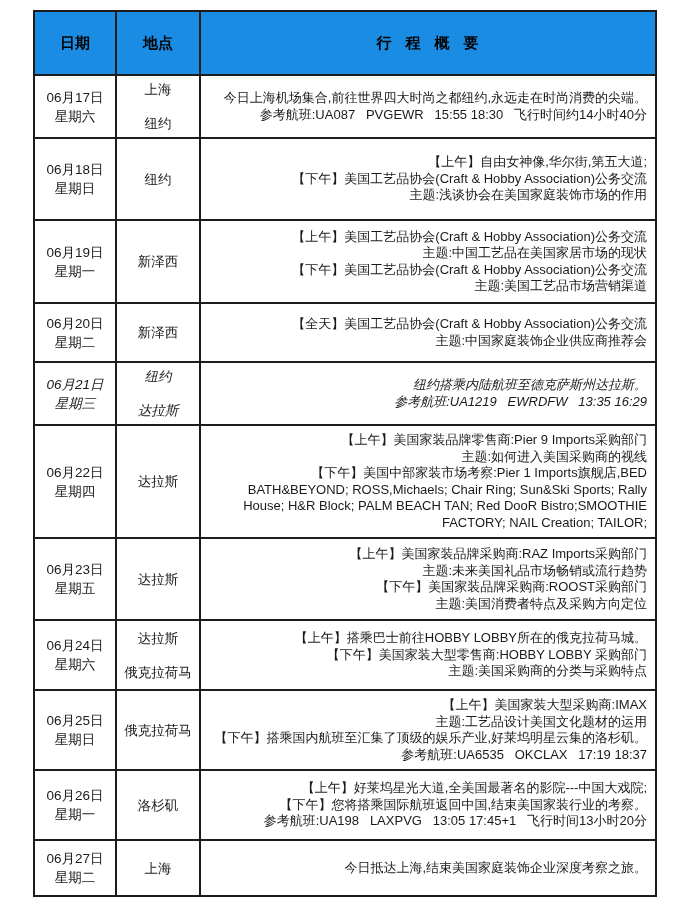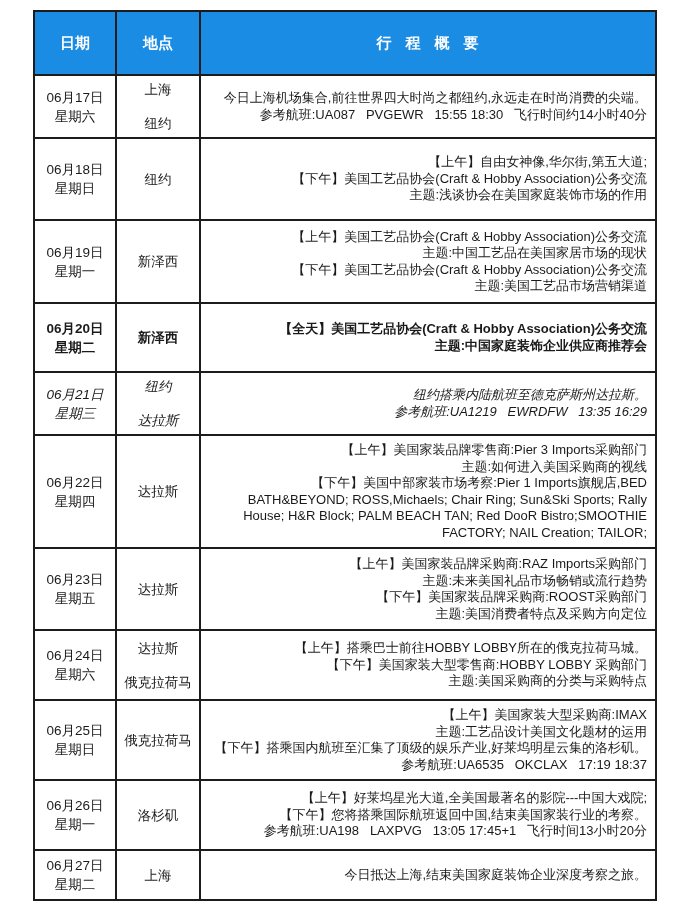--- a/index.html
+++ b/index.html
@@ -28,38 +28,38 @@
     box-sizing: border-box;
     vertical-align: middle;
   }
   col.c-date { width: 82px; }
   col.c-loc  { width: 84px; }
   col.c-desc { width: 456px; }
 
   thead tr { height: 64px; }
   thead th {
     background: #1b8ce3;
-    color: #ffffff;
+    color: #000000;
     font-size: 15px;
     font-weight: bold;
     text-align: center;
   }
   th.col-desc { letter-spacing: 14px; padding-left: 14px; margin-left: 44px; }
 
   tbody tr:nth-child(1)  { height: 58px; }
   tbody tr:nth-child(2)  { height: 82px; }
   tbody tr:nth-child(3)  { height: 83px; }
-  tbody tr:nth-child(4)  { height: 69px; font-weight: bold; }
+  tbody tr:nth-child(4)  { height: 59px; }
   tbody tr:nth-child(5)  { height: 63px; font-style: italic; }
   tbody tr:nth-child(6)  { height: 103px; }
   tbody tr:nth-child(7)  { height: 82px; }
   tbody tr:nth-child(8)  { height: 70px; }
   tbody tr:nth-child(9)  { height: 80px; }
   tbody tr:nth-child(10) { height: 70px; }
-  tbody tr:nth-child(11) { height: 50px; }
+  tbody tr:nth-child(11) { height: 56px; }
 
   td.date-cell, td.loc-cell {
     text-align: center;
     font-size: 13.5px;
     line-height: 19px;
     padding: 4px 2px;
   }
   td.loc-cell .loc-line + .loc-line { margin-top: 15px; }
 
   td.desc-cell {
@@ -170,21 +170,21 @@
         </tr>
         <tr>
           <td class="date-cell">
             <div class="date-line">06月22日</div>
             <div class="date-line">星期四</div>
           </td>
           <td class="loc-cell">
             <div class="loc-line">达拉斯</div>
           </td>
           <td class="desc-cell">
-            <div class="line">【上午】美国家装品牌零售商:Pier 3 Imports采购部门</div>
+            <div class="line">【上午】美国家装品牌零售商:Pier 9 Imports采购部门</div>
             <div class="line ind">主题:如何进入美国采购商的视线</div>
             <div class="line">【下午】美国中部家装市场考察:Pier 1 Imports旗舰店,BED BATH&amp;BEYOND; ROSS,Michaels; Chair Ring; Sun&amp;Ski Sports; Rally House; H&amp;R Block; PALM BEACH TAN; Red DooR Bistro;SMOOTHIE FACTORY; NAIL Creation; TAILOR;</div>
           </td>
         </tr>
         <tr>
           <td class="date-cell">
             <div class="date-line">06月23日</div>
             <div class="date-line">星期五</div>
           </td>
           <td class="loc-cell">

